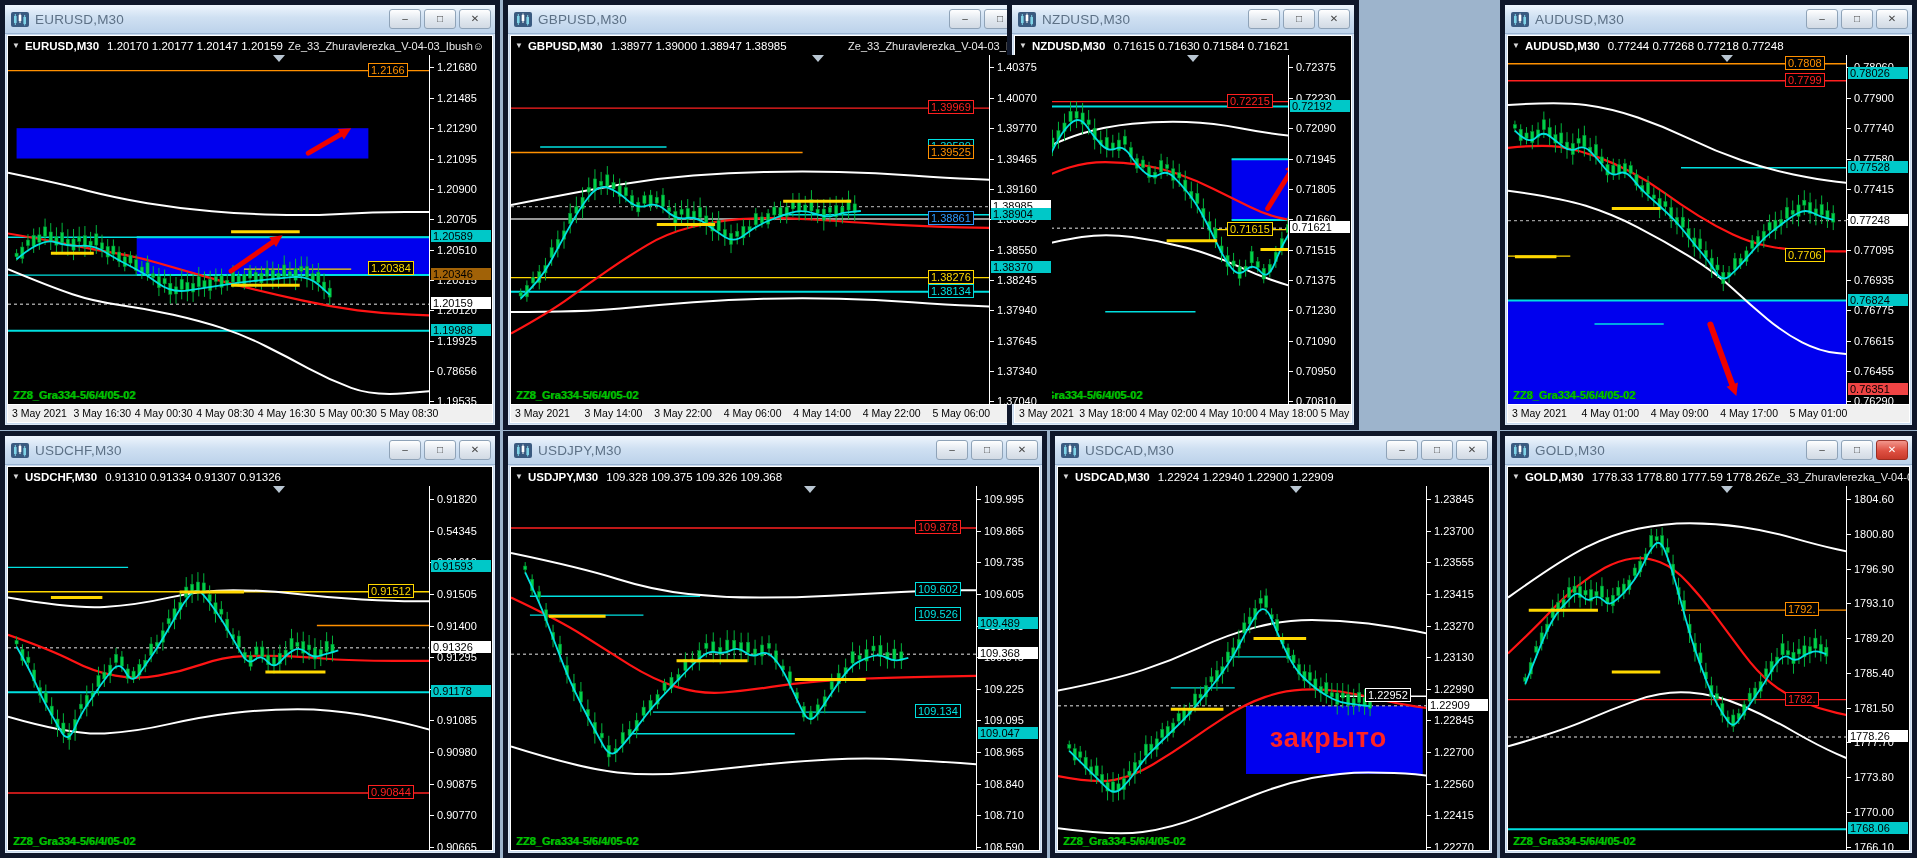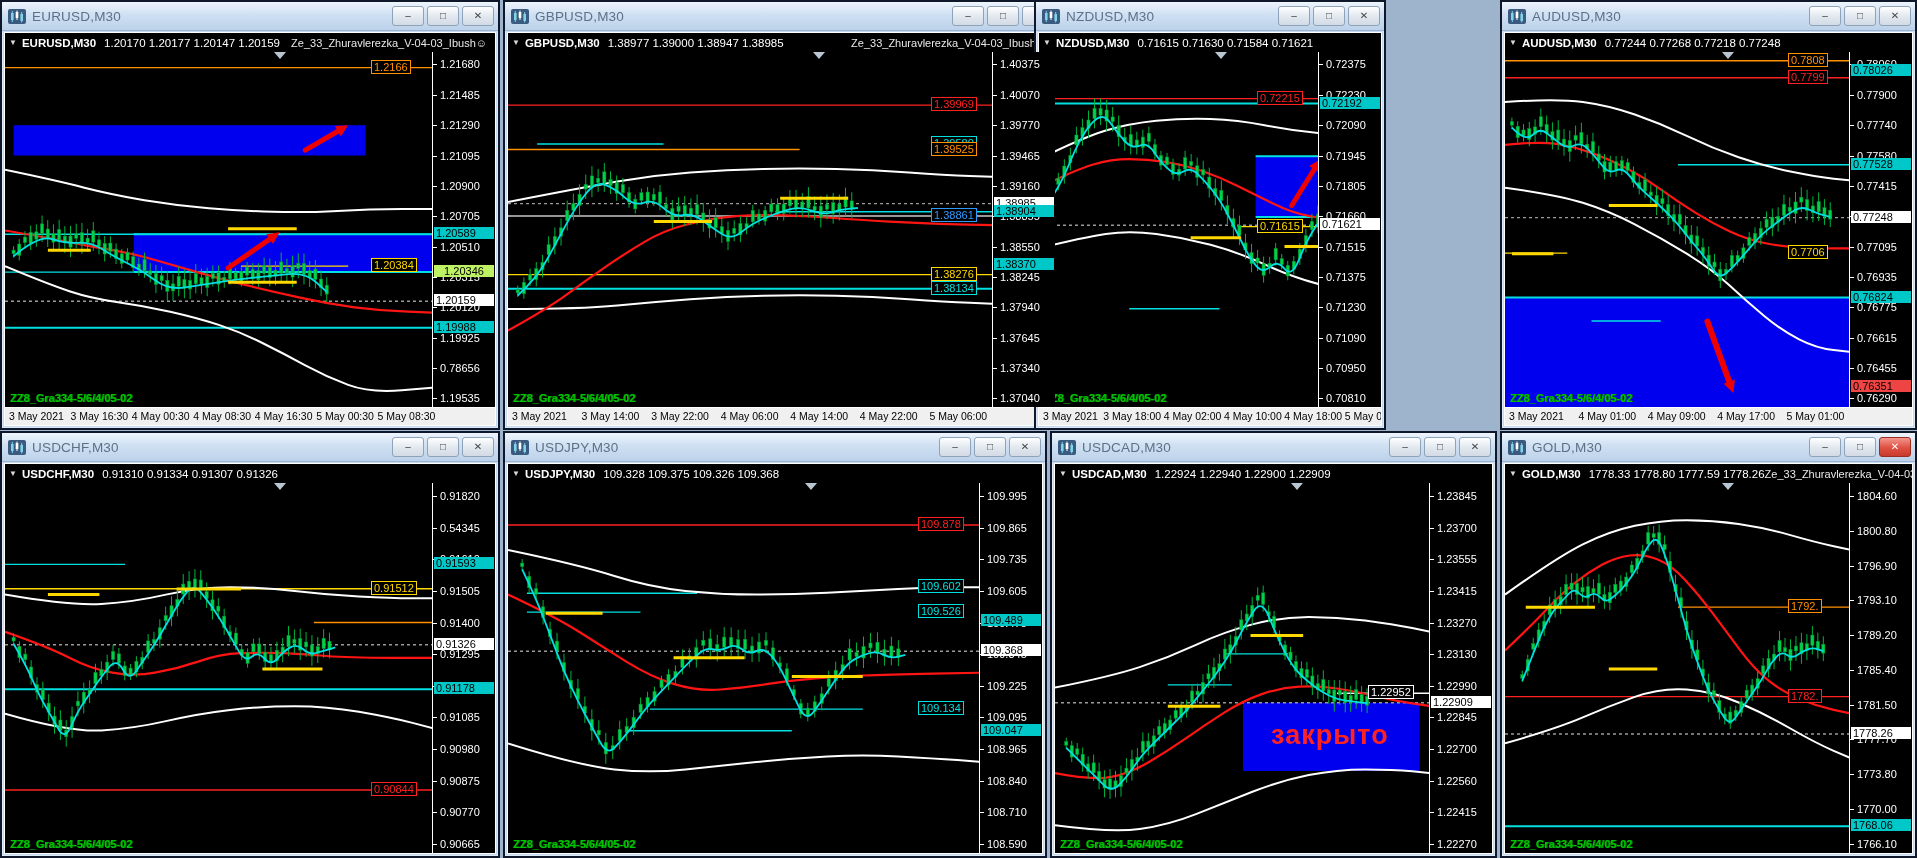--- a/index.html
+++ b/index.html
@@ -1,17 +1,17 @@
 <!DOCTYPE html>
 <html><head>
 <meta charset="utf-8">
 <style>
   html,body{margin:0;padding:0;background:#8fa9c6;font-family:"Liberation Sans",sans-serif;}
   #desktop{position:relative;width:1917px;height:858px;background:#9db4cc;overflow:hidden;}
-  .win{position:absolute;background:#c7d9ee;border:2px solid #0f172a;box-sizing:border-box;
+  .win{position:absolute;background:#c7d9ee;border:5px solid #0f172a;box-sizing:border-box;
        box-shadow:0 0 0 1px #dce9f7 inset;}
   .titlebar{height:28px;display:flex;align-items:center;padding:0 4px 0 6px;
        background:linear-gradient(#eef5fd,#cfe0f2 45%,#bcd2ea);border-bottom:1px solid #9ab4d2;}
   .ticon{width:18px;height:15px;margin-right:6px;flex:0 0 auto;}
   .ttext{font-size:13.5px;color:#5d7186;letter-spacing:.2px;flex:1 1 auto;white-space:nowrap;overflow:hidden;}
   .wbtns{display:flex;gap:3px;flex:0 0 auto;}
   .wb{width:30px;height:18px;border:1px solid #8fa3b8;border-radius:3px;
       background:linear-gradient(#ffffff,#e3e9f0 50%,#d2dae4);display:flex;align-items:center;justify-content:center;
       font-size:10px;color:#444;line-height:1;cursor:default;}
   .wb.closebtn-active{background:linear-gradient(#f2968c,#de5042 55%,#c83a2c);color:#fff;border-color:#9c2d22;}
@@ -210,21 +210,21 @@
             <span class="tick" style="top: 97.53px;">1.21095</span>
             <span class="tick" style="top: 127.875px;">1.20900</span>
             <span class="tick" style="top: 158.22px;">1.20705</span>
             <span class="tick" style="top: 188.565px;">1.20510</span>
             <span class="tick" style="top: 218.91px;">1.20315</span>
             <span class="tick" style="top: 249.255px;">1.20120</span>
             <span class="tick" style="top: 279.6px;">1.19925</span>
             <span class="tick" style="top: 309.945px;">0.78656</span>
             <span class="tick" style="top: 340.29px;">1.19535</span>
             <span class="sbadge" style="top: 175.271px; background: rgb(0, 200, 200);">1.20589</span>
-            <span class="sbadge" style="top: 213.086px; background: #bef264; text-align: center;">1.20346</span>
+            <span class="sbadge" style="top: 213.086px; background: #a16207;">1.20346</span>
             <span class="sbadge" style="top: 242.186px; background: rgb(255, 255, 255);">1.20159</span>
             <span class="sbadge" style="top: 268.796px; background: rgb(0, 200, 200);">1.19988</span>
             <span class="sbox" style="top: 7.60731px; border-color: rgb(255, 144, 0); color: rgb(255, 144, 0);">1.2166</span>
             <span class="sbox" style="top: 206.173px; border-color: rgb(255, 216, 0); color: rgb(255, 216, 0);">1.20384</span>
           </div>
      </div>
      <div class="timeaxis">
           <span class="tlabel" style="left: 4px;">3 May 2021</span>
           <span class="tlabel" style="left: 65.4286px;">3 May 16:30</span>
           <span class="tlabel" style="left: 126.857px;">4 May 00:30</span>
@@ -419,21 +419,21 @@
           <span class="tlabel" style="left: 4px;">3 May 2021</span>
           <span class="tlabel" style="left: 73.5714px;">3 May 14:00</span>
           <span class="tlabel" style="left: 143.143px;">3 May 22:00</span>
           <span class="tlabel" style="left: 212.714px;">4 May 06:00</span>
           <span class="tlabel" style="left: 282.286px;">4 May 14:00</span>
           <span class="tlabel" style="left: 351.857px;">4 May 22:00</span>
           <span class="tlabel" style="left: 421.429px;">5 May 06:00</span>
         </div>
    </div>
     </div>
-    <div class="win" style="left: 1034px; top: 0px; width: 352px; height: 430px;">
+    <div class="win" style="left: 1007px; top: 0px; width: 352px; height: 430px;">
    <div class="titlebar">
      <span class="ticon"><svg viewBox="0 0 18 15" width="18" height="15">
             <rect x="0" y="0" width="18" height="15" rx="2" fill="#3a5a80"></rect>
             <rect x="3" y="4" width="2.6" height="7" fill="#7fd4e8"></rect>
             <line x1="4.3" y1="2" x2="4.3" y2="13" stroke="#7fd4e8" stroke-width="1"></line>
             <rect x="7.7" y="3" width="2.6" height="6" fill="#ffffff"></rect>
             <line x1="9" y1="1.5" x2="9" y2="11" stroke="#ffffff" stroke-width="1"></line>
             <rect x="12.4" y="5" width="2.6" height="7" fill="#7fd4e8"></rect>
             <line x1="13.7" y1="3" x2="13.7" y2="13.5" stroke="#7fd4e8" stroke-width="1"></line>
           </svg></span>

